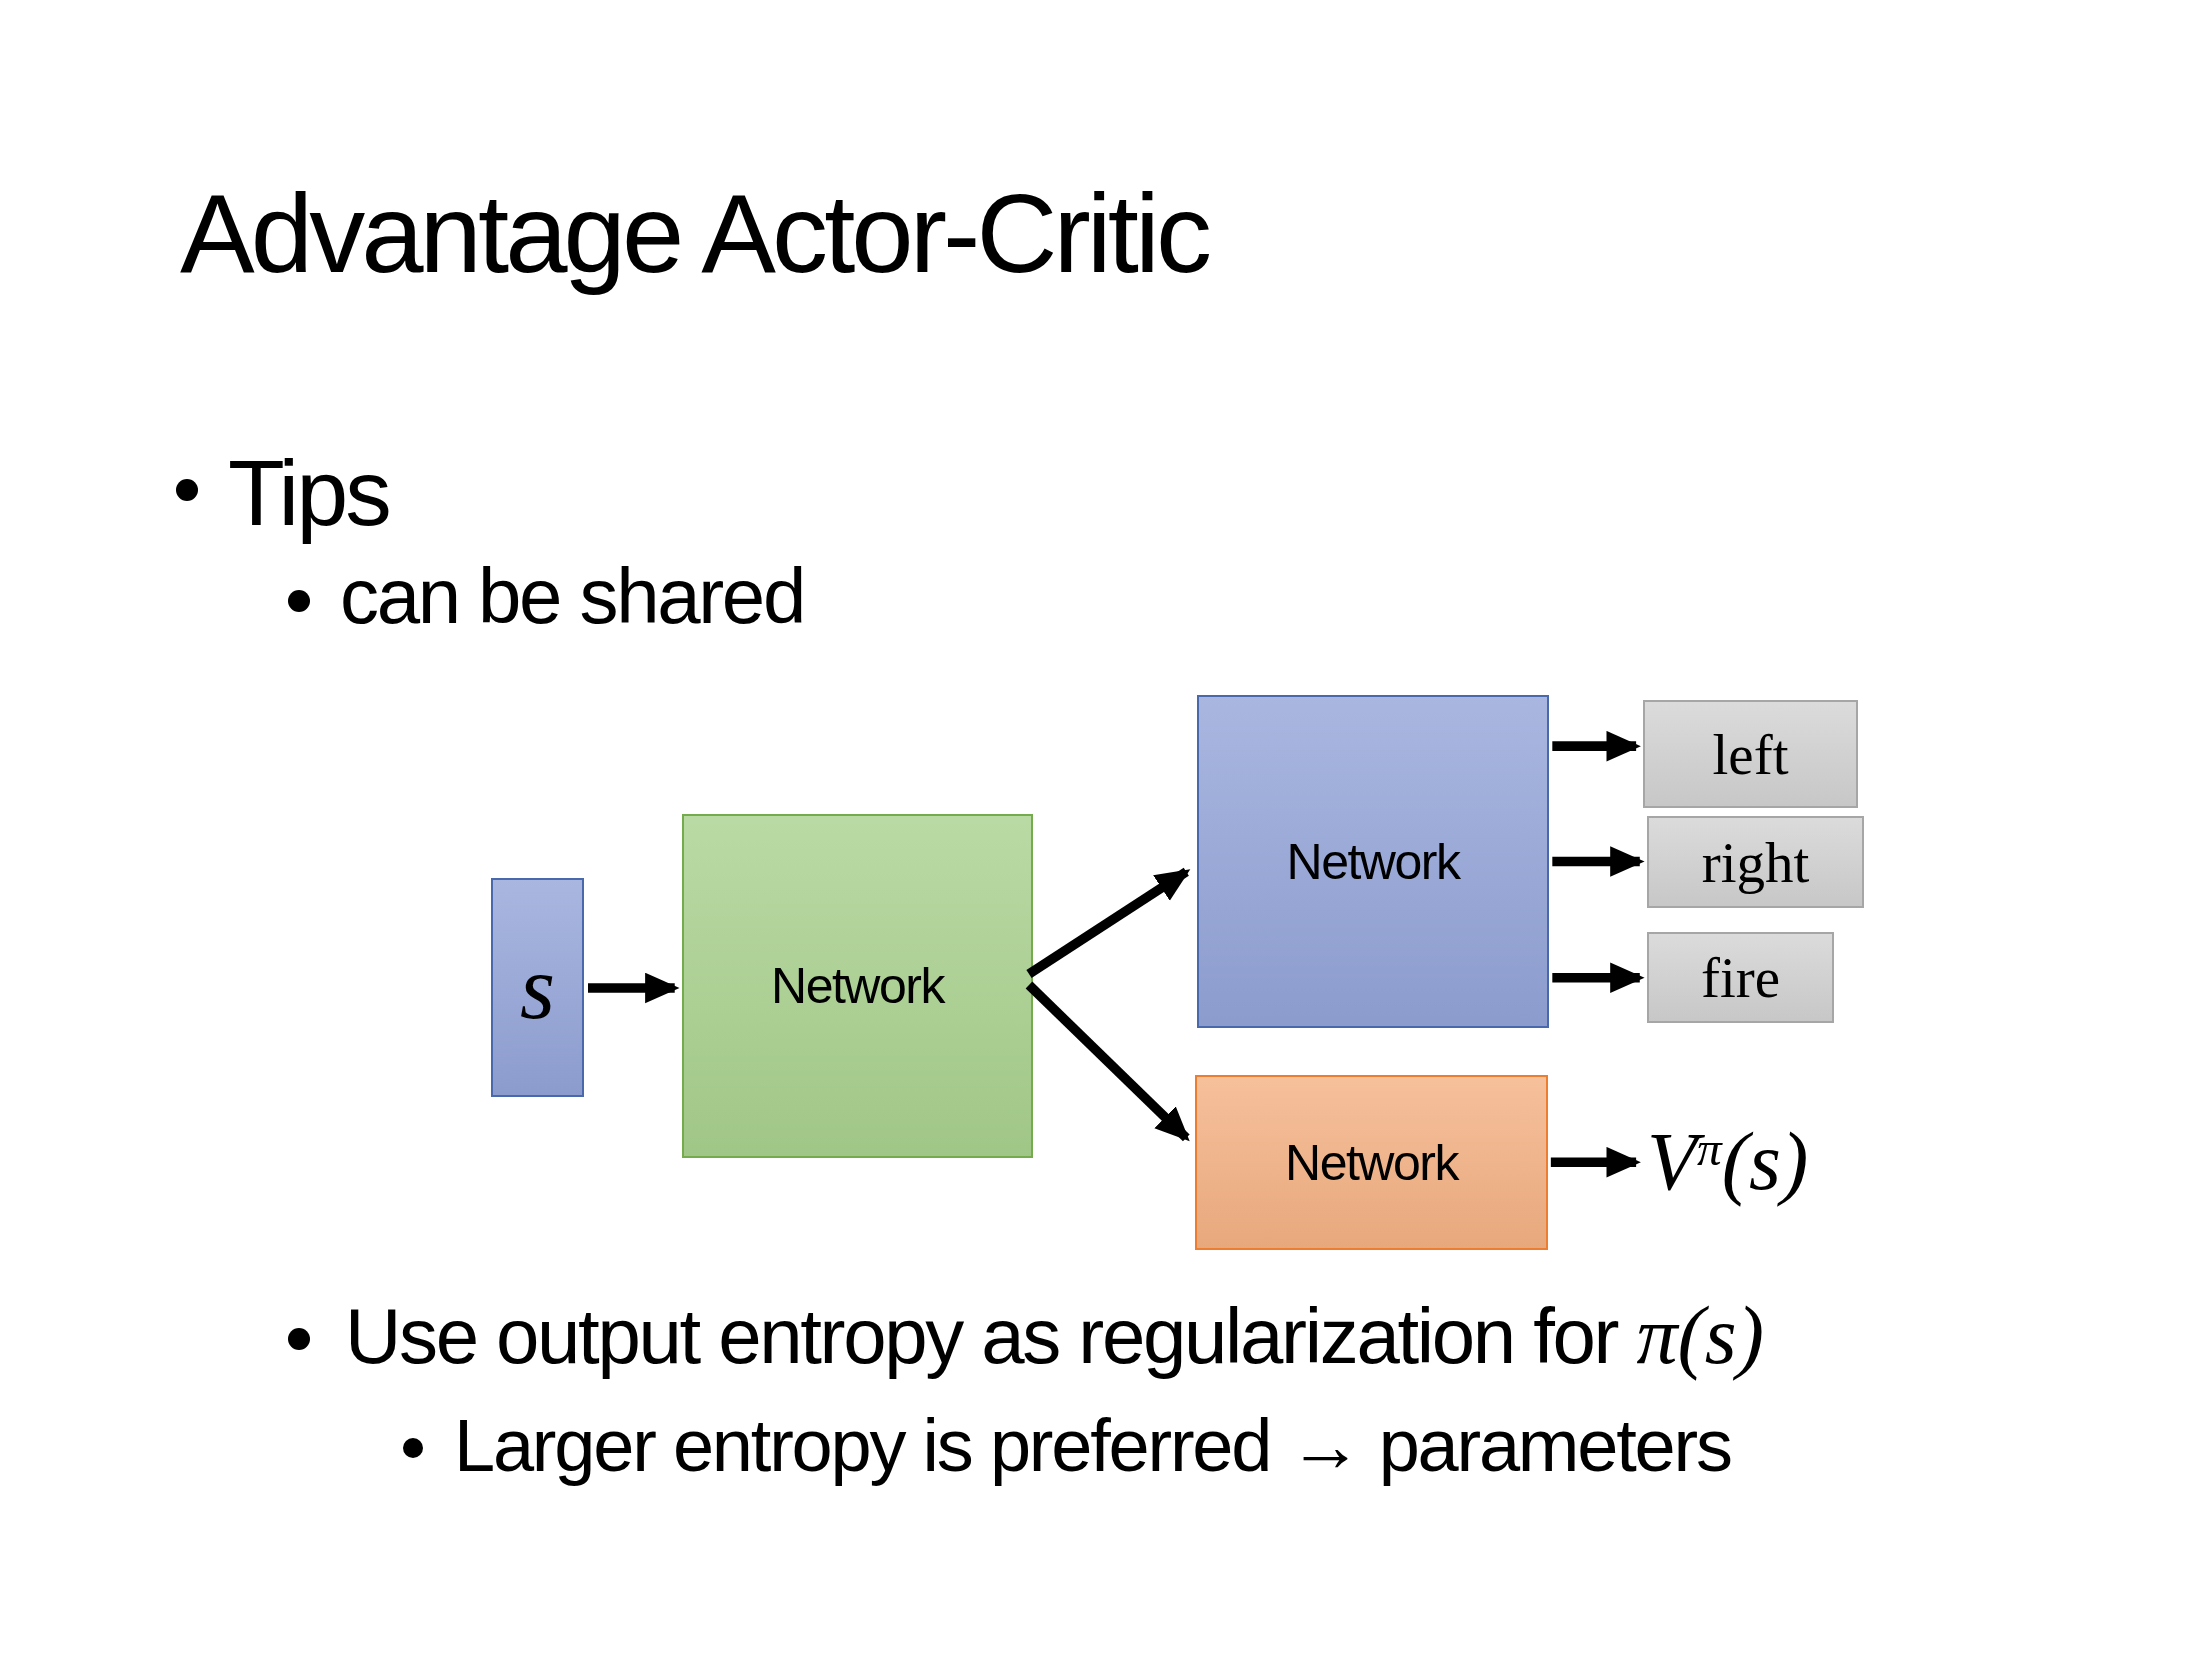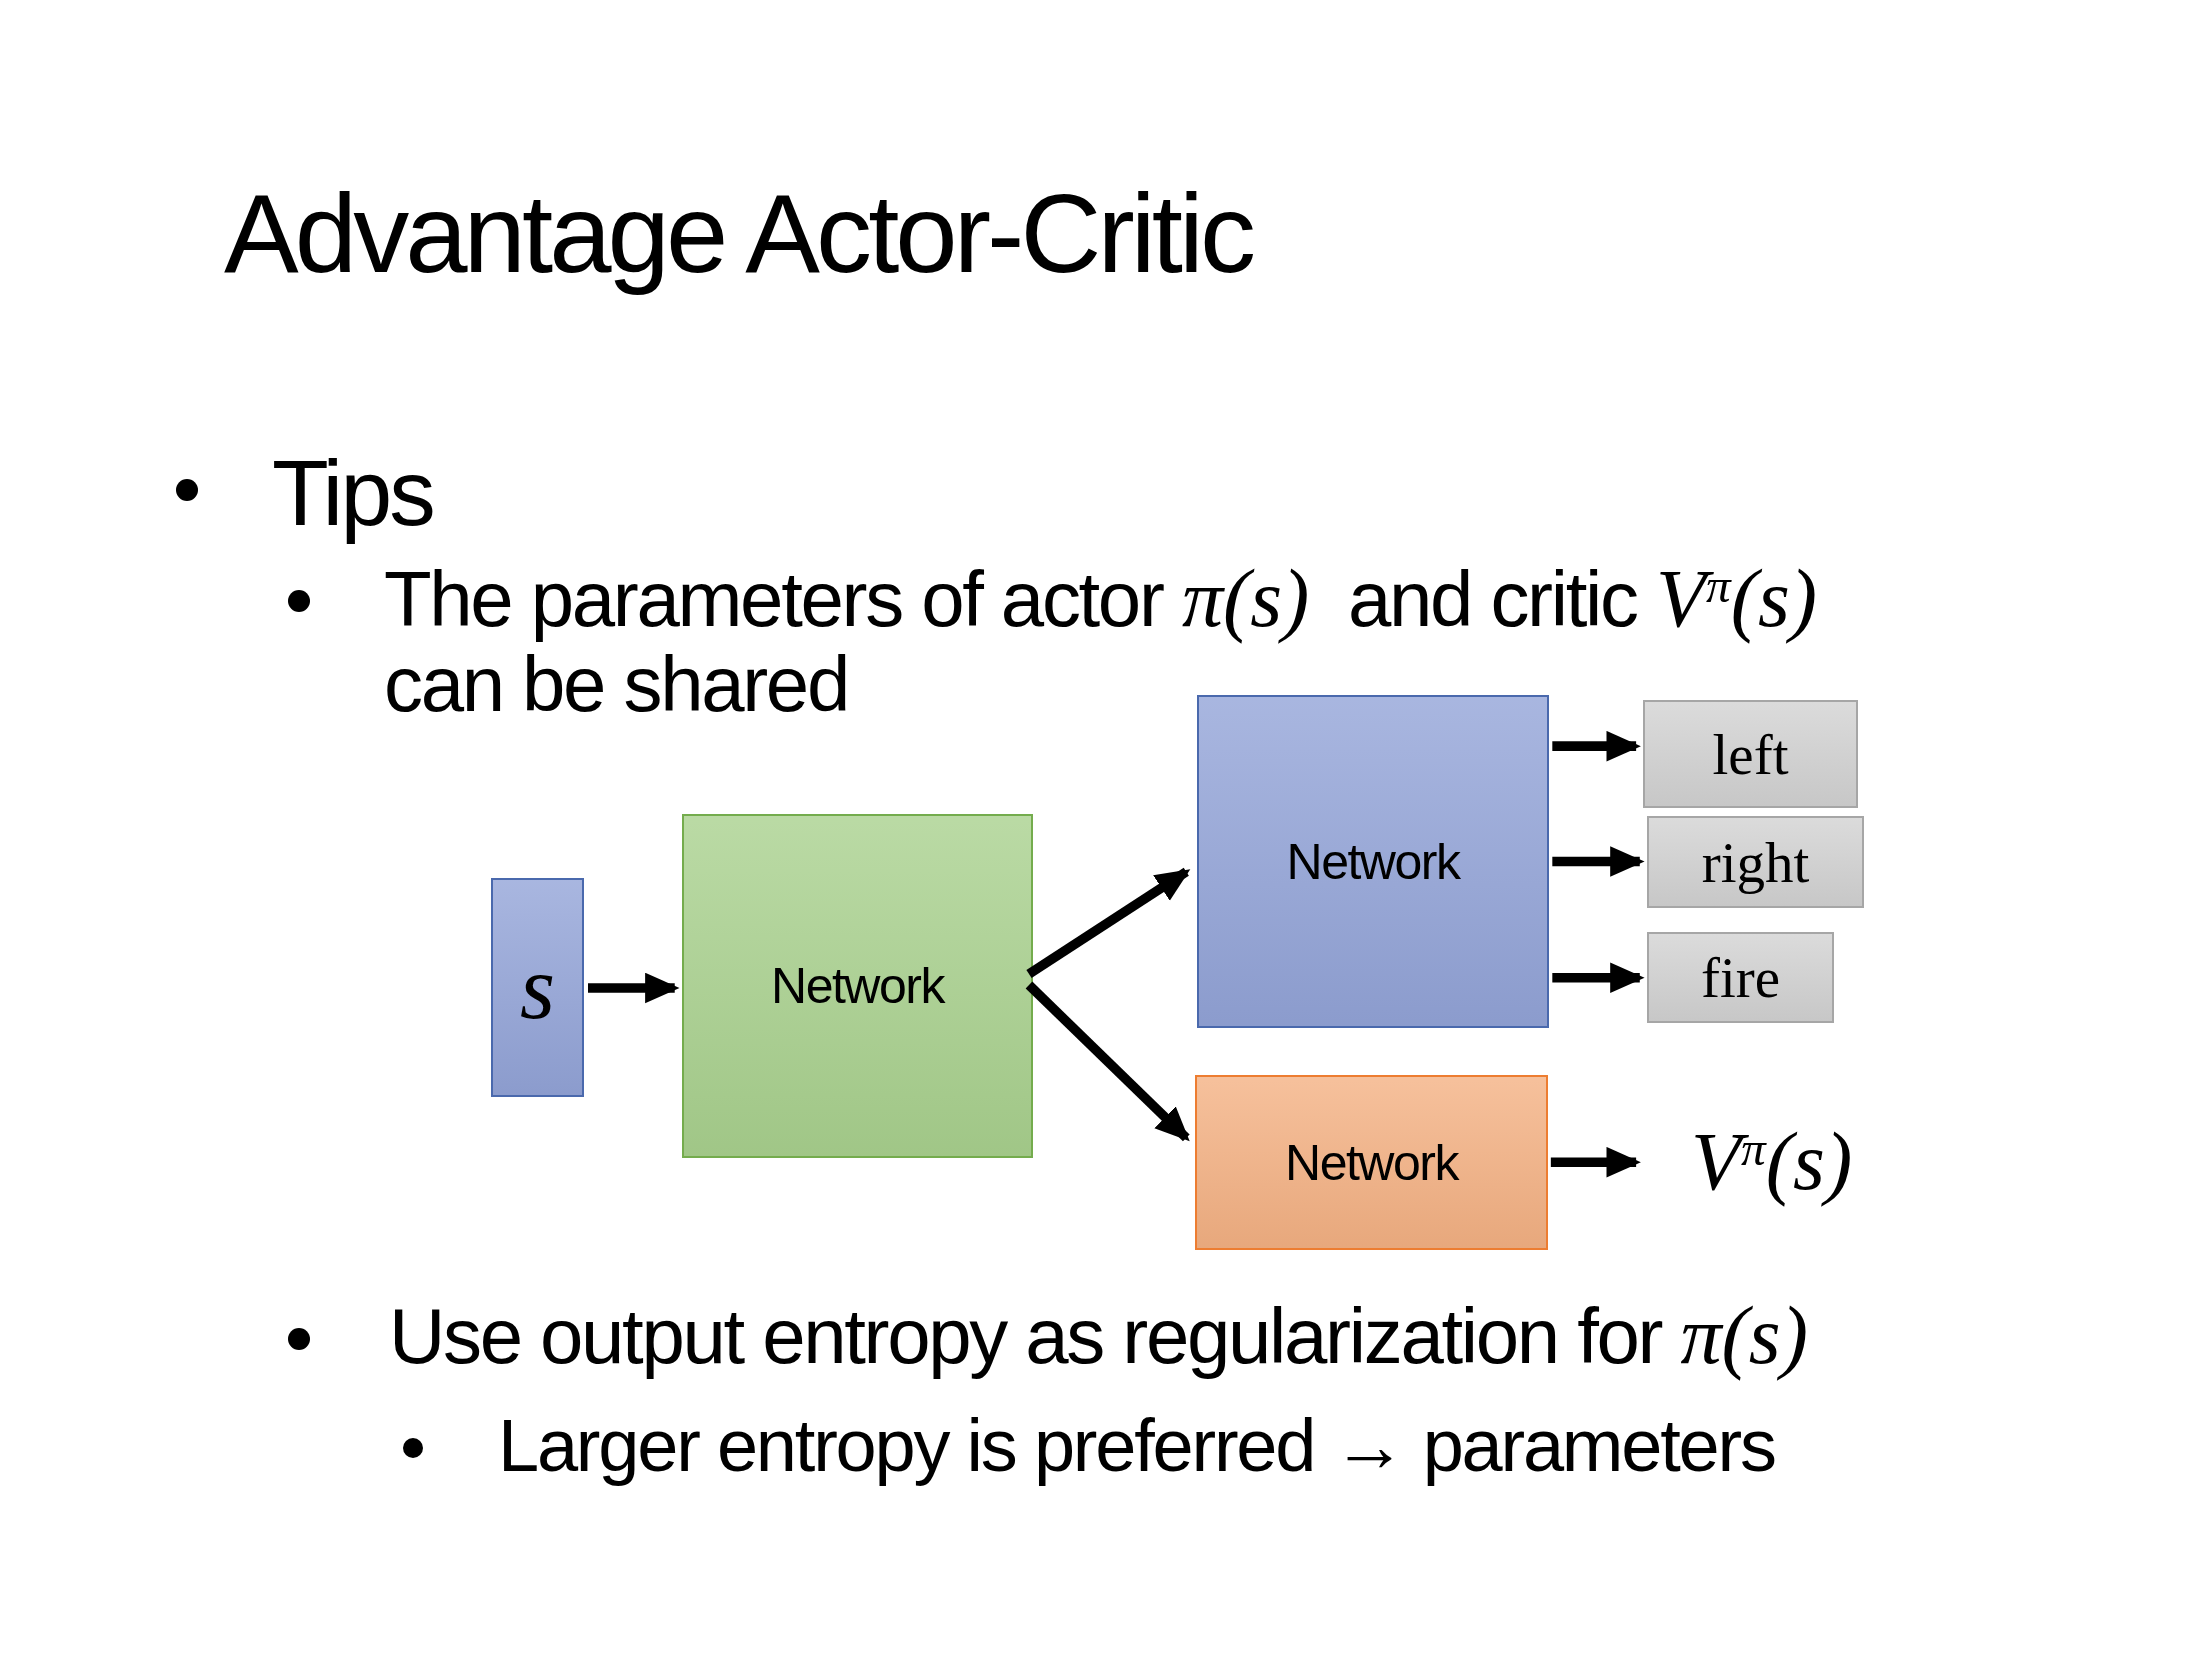--- a/index.html
+++ b/index.html
@@ -4,21 +4,21 @@
 <style>
   html,body { margin:0; padding:0; background:#fff; }
   .slide {
     position:relative; width:2205px; height:1654px;
     background: var(--background, #fff);
     font-family:"Liberation Sans", sans-serif;
     color: var(--text, #000);
     overflow:hidden;
   }
   .cal { letter-spacing:-0.03em; }
-  .abs { position:absolute;margin-left:44px; }
+  .abs { position:absolute; }
   .title {
     left:180px; top:178px; font-size:112px; line-height:1;
     letter-spacing:-0.035em; font-weight:400; white-space:nowrap;
   }
   .dot { position:absolute; background:var(--text,#000); border-radius:50%; }
   .line { white-space:pre-wrap; }
   .b1 { left:228px; top:447px; font-size:93px; line-height:1; }
   .b2 { left:340px; top:555px; font-size:78px; line-height:1.07; }
   .b3 { left:345px; top:1295px; font-size:78px; line-height:1; }
   .b4 { left:454px; top:1409px; font-size:74px; line-height:1; }
@@ -56,21 +56,20 @@
 
 <div class="slide">
 
   <div class="abs title">Advantage Actor-Critic</div>
 
   <span class="dot" style="left:176px; top:479px; width:22px; height:22px;"></span>
   <div class="abs b1 cal">Tips</div>
 
   <span class="dot" style="left:288px; top:590px; width:22px; height:22px;"></span>
   <div class="abs b2 cal">
-    <div class="line"><span>The parameters of actor </span><span class="math">π(s)</span><span>  and critic </span><span class="math"><span>V</span><sup>π</sup><span>(s)</span></span></div>
     <div class="line">can be shared</div>
   </div>
 
   <div class="box box-blue" style="left:491px; top:878px; width:93px; height:219px;">
     <span class="state-label">s</span>
   </div>
 
   <div class="box box-green" style="left:682px; top:814px; width:351px; height:344px;">
     <span class="net-label cal">Network</span>
   </div>

